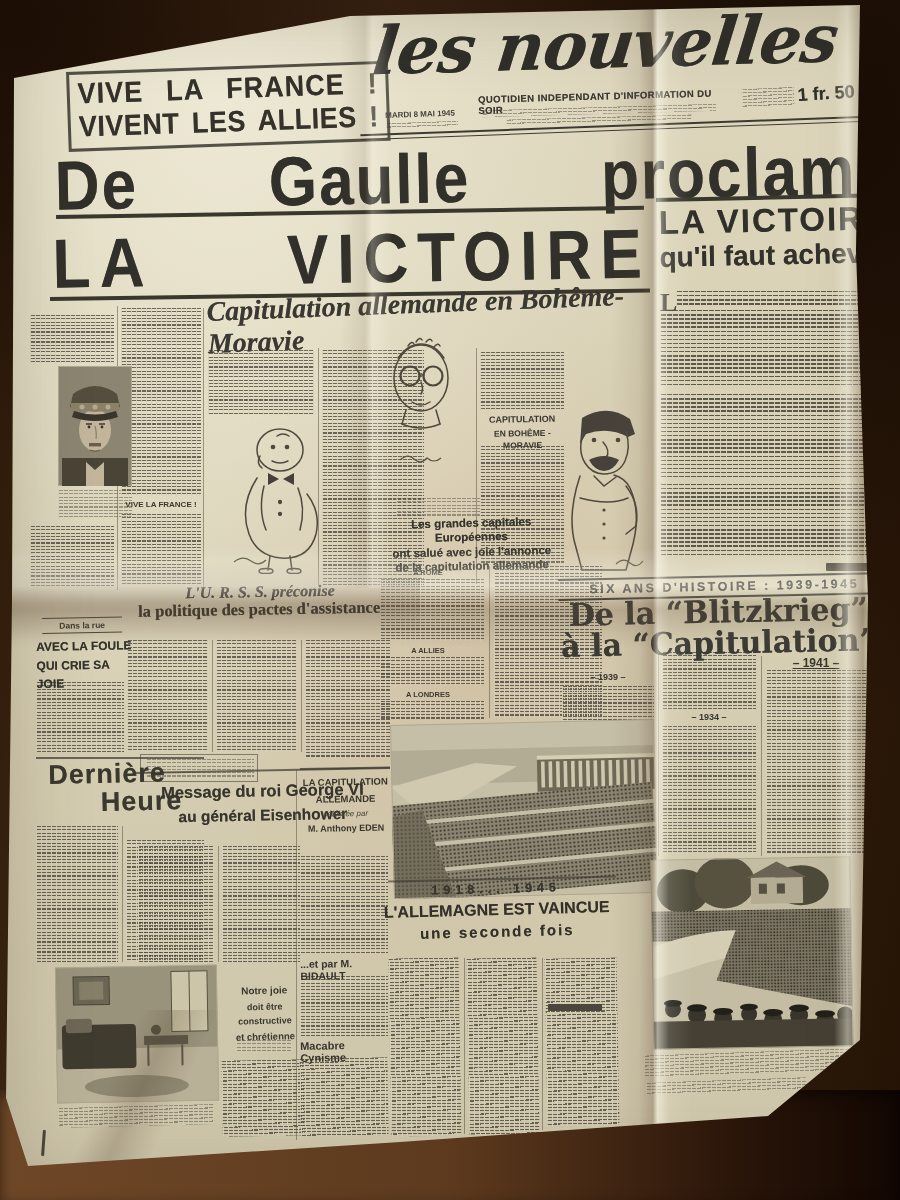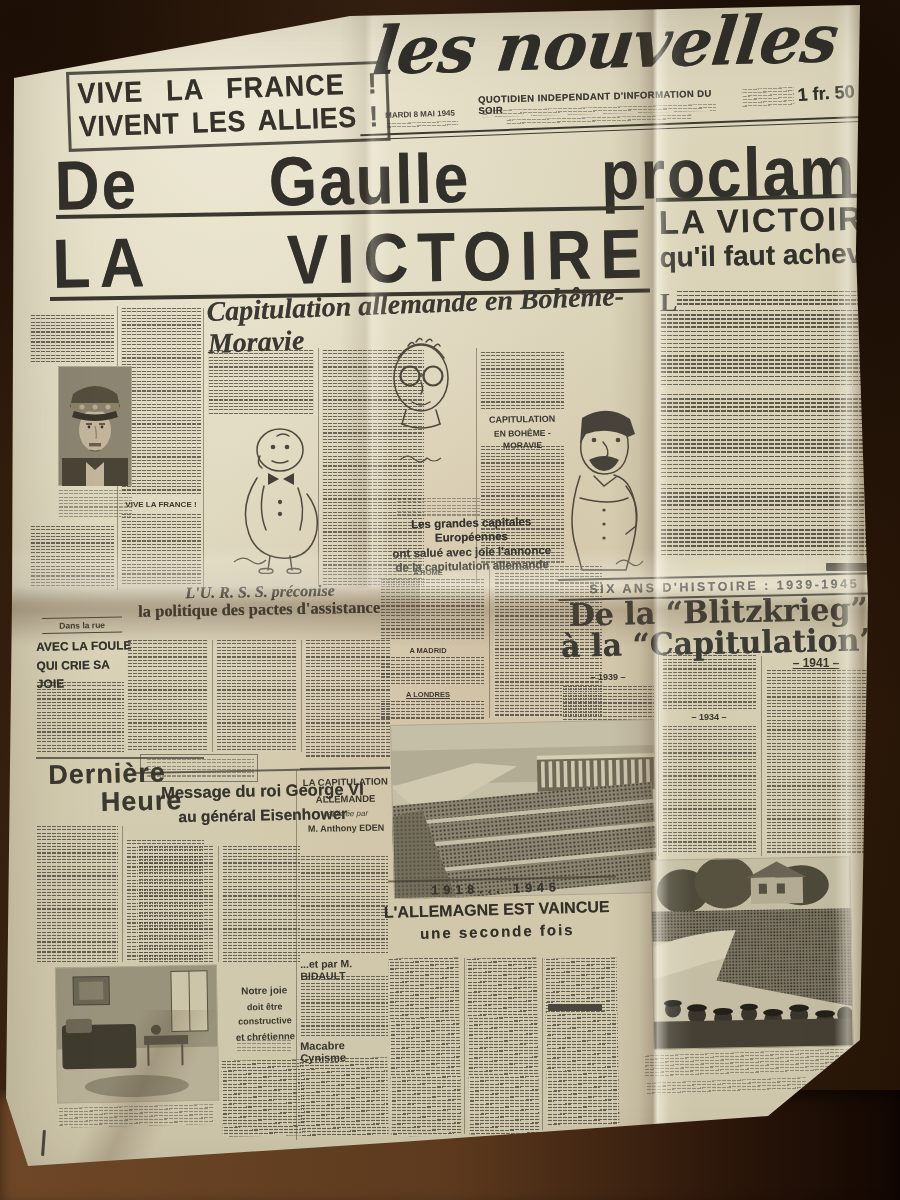--- a/index.html
+++ b/index.html
@@ -203,23 +203,23 @@
     </svg>
   </div>
 
   <div class="txt b ctr soft" style="left:376px;top:518px;width:190px;line-height:1.25;transform:rotate(-1.3deg);">
     <div style="font-size:11.5px;color:#34322c;">Les grandes capitales Européennes</div>
     <div style="font-size:11.5px;color:#34322c;">ont salué avec joie l'annonce</div>
     <div style="font-size:11.5px;color:#34322c;">de la capitulation allemande</div>
   </div>
   <div class="txt b ctr" style="left:398px;top:568px;width:60px;font-size:7.5px;color:#3c3930;">A ROME</div>
   <div class="gk" style="left:380px;top:579px;width:104px;height:62px"></div>
-  <div class="txt b ctr" style="left:398px;top:646px;width:60px;font-size:7.5px;color:#3c3930;">A MADRID</div>
+  <div class="txt b ctr" style="left:398px;top:646px;width:60px;font-size:7.5px;color:#3c3930;">A ALLIES</div>
   <div class="gk" style="left:380px;top:657px;width:104px;height:28px"></div>
-  <div class="txt b ctr" style="left:398px;top:690px;width:60px;font-size:7.5px;color:#3c3930;text-decoration:underline;">A LONDRES</div>
+  <div class="txt b ctr" style="left:398px;top:690px;width:60px;font-size:7.5px;color:#3c3930;">A LONDRES</div>
   <div class="gk" style="left:380px;top:701px;width:104px;height:18px"></div>
   <div class="vr" style="left:489px;top:566px;height:152px"></div>
   <div class="gk" style="left:494px;top:566px;width:108px;height:152px"></div>
 
   <div class="txt serif b ctr soft" style="left:145px;top:585px;width:230px;font-size:16px;font-style:italic;color:#34322c;transform:rotate(-1deg);">L'U. R. S. S.  préconise</div>
   <div class="txt serif b ctr soft" style="left:125px;top:602px;width:268px;font-size:16.5px;color:#34322c;transform:rotate(-1deg);">la politique des pactes d'assistance</div>
   <div class="gk" style="left:127px;top:640px;width:81px;height:112px"></div>
   <div class="vr" style="left:212px;top:640px;height:112px"></div>
   <div class="gk" style="left:216px;top:640px;width:81px;height:112px"></div>
   <div class="vr" style="left:301px;top:640px;height:112px"></div>

